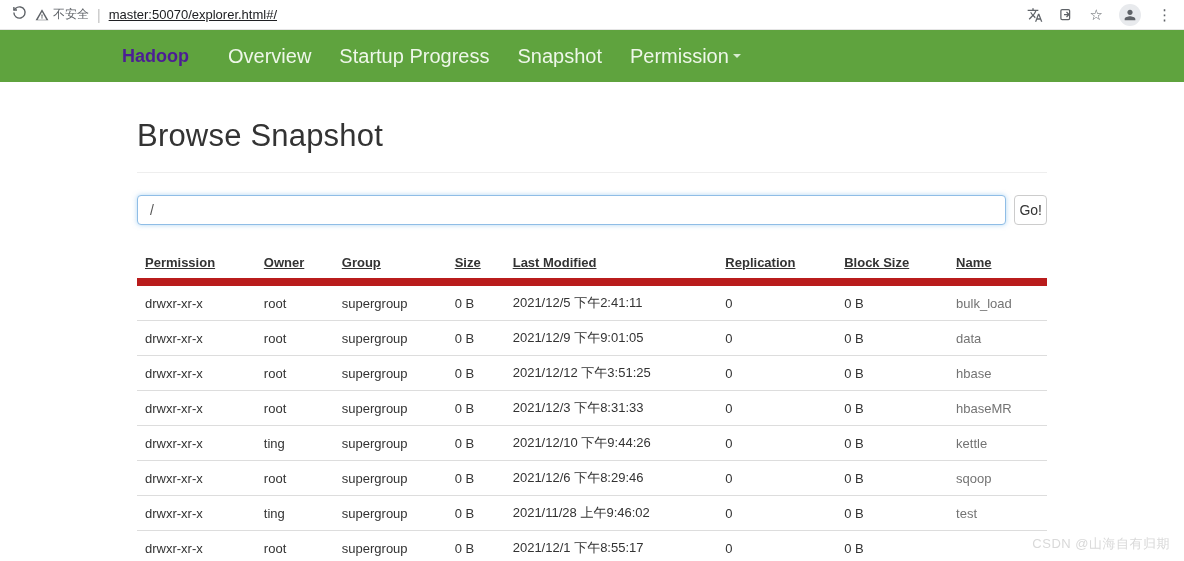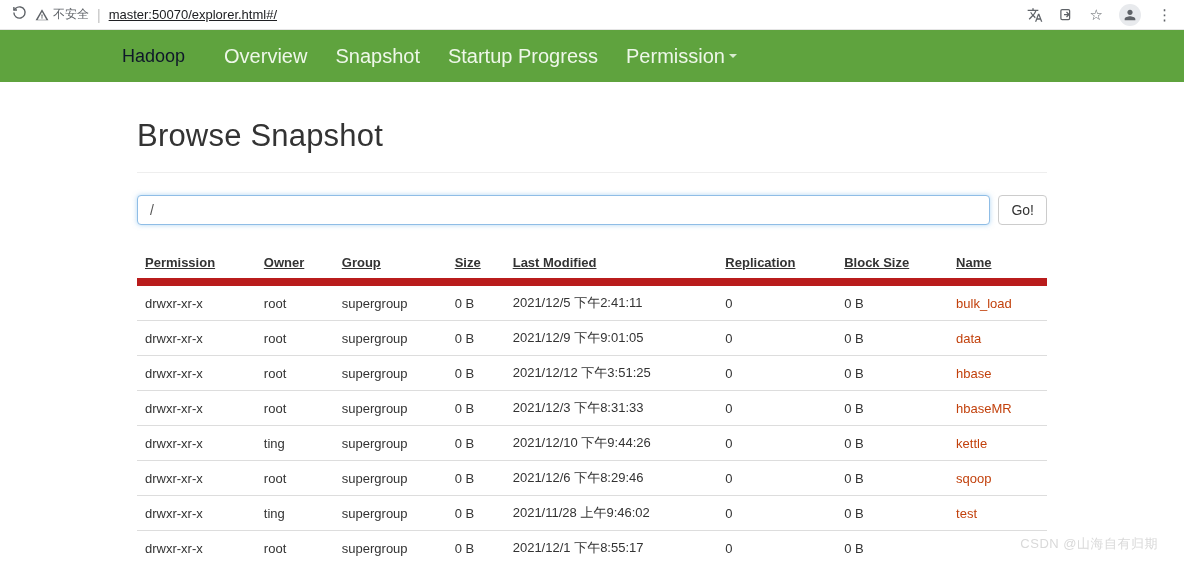--- a/index.html
+++ b/index.html
@@ -12,39 +12,39 @@
     .insecure svg { width: 14px; height: 14px; fill: #5f6368; }
     .url-sep { color: #c0c0c0; }
     .url-text { color: #202124; font-size: 13px; text-decoration: underline; }
     .browser-actions { display: flex; align-items: center; gap: 16px; margin-left: auto; }
     .browser-actions .bicon { color: #5f6368; font-size: 15px; cursor: pointer; display:flex; align-items:center; }
     .browser-actions .avatar { width: 22px; height: 22px; border-radius: 50%; background: #e8eaed; display: flex; align-items: center; justify-content: center; }
     .browser-actions .avatar svg { width: 16px; height: 16px; fill: #5f6368; }
     
     .navbar { background: #5fa33e; height: 52px; display: flex; align-items: center; padding: 0 0; }
     .navbar-inner { width: 940px; margin: 0 auto; display: flex; align-items: center; height: 100%; }
-    .brand { color: #0f172a; font-size: 18px; font-weight: 400; padding: 0 15px 0 0; margin-right: 10px; }
+    .brand { color: #4c1d95; font-size: 18px; font-weight: 700; padding: 0 15px 0 0; margin-right: 10px; }
     .nav-item { color: #eef7e9; font-size: 20px; padding: 15px 14px; cursor: pointer; }
     .nav-item.util { display: flex; align-items: center; gap: 4px; }
     .caret { width: 0; height: 0; border-left: 4px solid transparent; border-right: 4px solid transparent; border-top: 4px solid #d8ebcf; }
     
     .container { width: 940px; margin: 0 auto; padding: 0 15px; }
     .page-title { font-size: 31px; font-weight: 400; color: #333; margin: 36px 0 18px; letter-spacing: 0.2px; }
     .hr-line { border: none; border-top: 1px solid #eee; margin-bottom: 22px; }
     
     .path-row { display: flex; gap: 8px; align-items: stretch; margin-bottom: 22px; }
     .path-input { flex: 1; border: 1px solid #8fbde6; border-radius: 4px; padding: 6px 12px; font-size: 14px; color: #555; box-shadow: 0 0 5px rgba(102,175,233,0.5); outline: none; height: 30px; }
-    .go-btn { background: #fff; border: 1px solid #ccc; border-radius: 4px; padding: 5px 12px; font-size: 14px; color: #333; cursor: pointer; height: 30px; }
+    .go-btn { background: #fff; border: 1px solid #ccc; border-radius: 4px; padding: 5px 4px; font-size: 14px; color: #333; cursor: pointer; height: 30px; }
     
     table { width: 100%; border-collapse: collapse; }
     thead th { text-align: left; font-weight: 700; font-size: 13px; color: #333; padding: 8px; border-bottom: 8px solid #b91c1c; text-decoration: underline; }
     tbody td { padding: 8px; border-top: 1px solid #ddd; font-size: 13px; color: #333; vertical-align: middle; }
-    tbody td a { color: #c2410c; text-decoration: none; }
-    
-    .watermark { position: fixed; bottom: 8px; right: 26px; color: #d9d9d9; font-size: 13px; letter-spacing: 0.5px; pointer-events: none; }
+    tbody td a { color: #737373; text-decoration: none; }
+    
+    .watermark { position: fixed; bottom: 8px; right: 14px; color: #d9d9d9; font-size: 13px; letter-spacing: 0.5px; pointer-events: none; }
   </style>
 </head>
 <body>
 
 <div class="browser-bar">
   <span class="reload">
     <svg width="15" height="15" viewBox="0 0 24 24" fill="none" stroke="#5f6368" stroke-width="2.2">
         <path d="M3 12a9 9 0 1 0 3-6.7L3 8"></path>
         <path d="M3 3v5h5"></path>
       </svg>
@@ -78,22 +78,22 @@
         </svg>
       </span>
     <span class="bicon">⋮</span>
   </div>
 </div>
 
 <div class="navbar">
   <div class="navbar-inner">
     <div class="brand">Hadoop</div>
     <div class="nav-item">Overview</div>
+    <div class="nav-item">Startup Progress</div>
     <div class="nav-item">Snapshot</div>
-    <div class="nav-item">Startup Progress</div>
     <div class="nav-item util">
       <span>Permission</span>
       <span class="caret"></span>
     </div>
   </div>
 </div>
 
 <div class="container">
   <h1 class="page-title">Browse Snapshot</h1>
   <hr class="hr-line">

